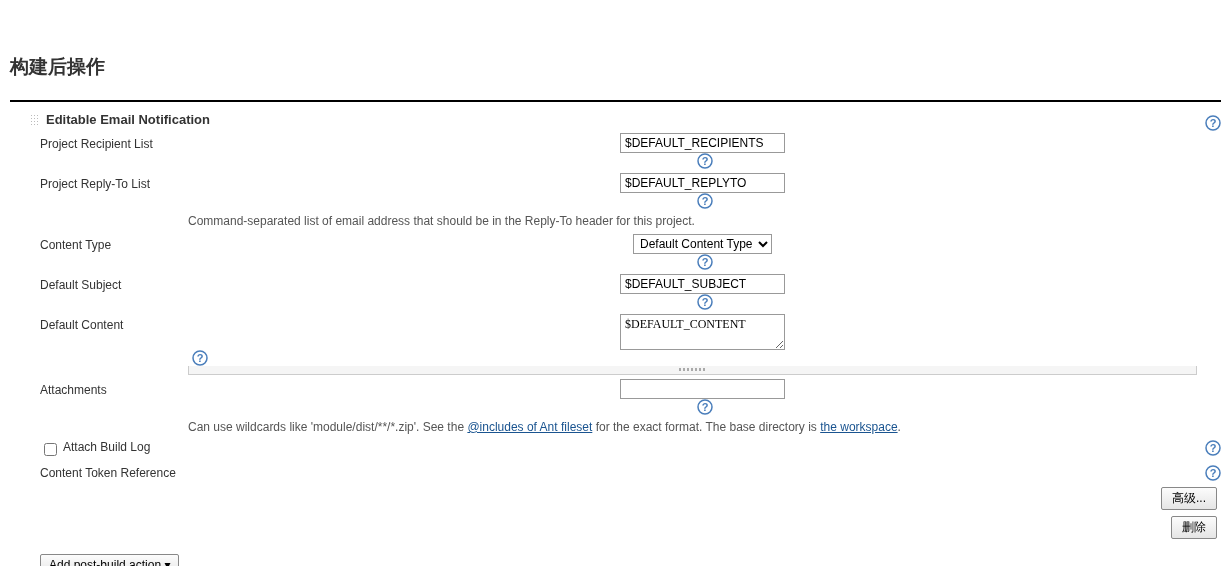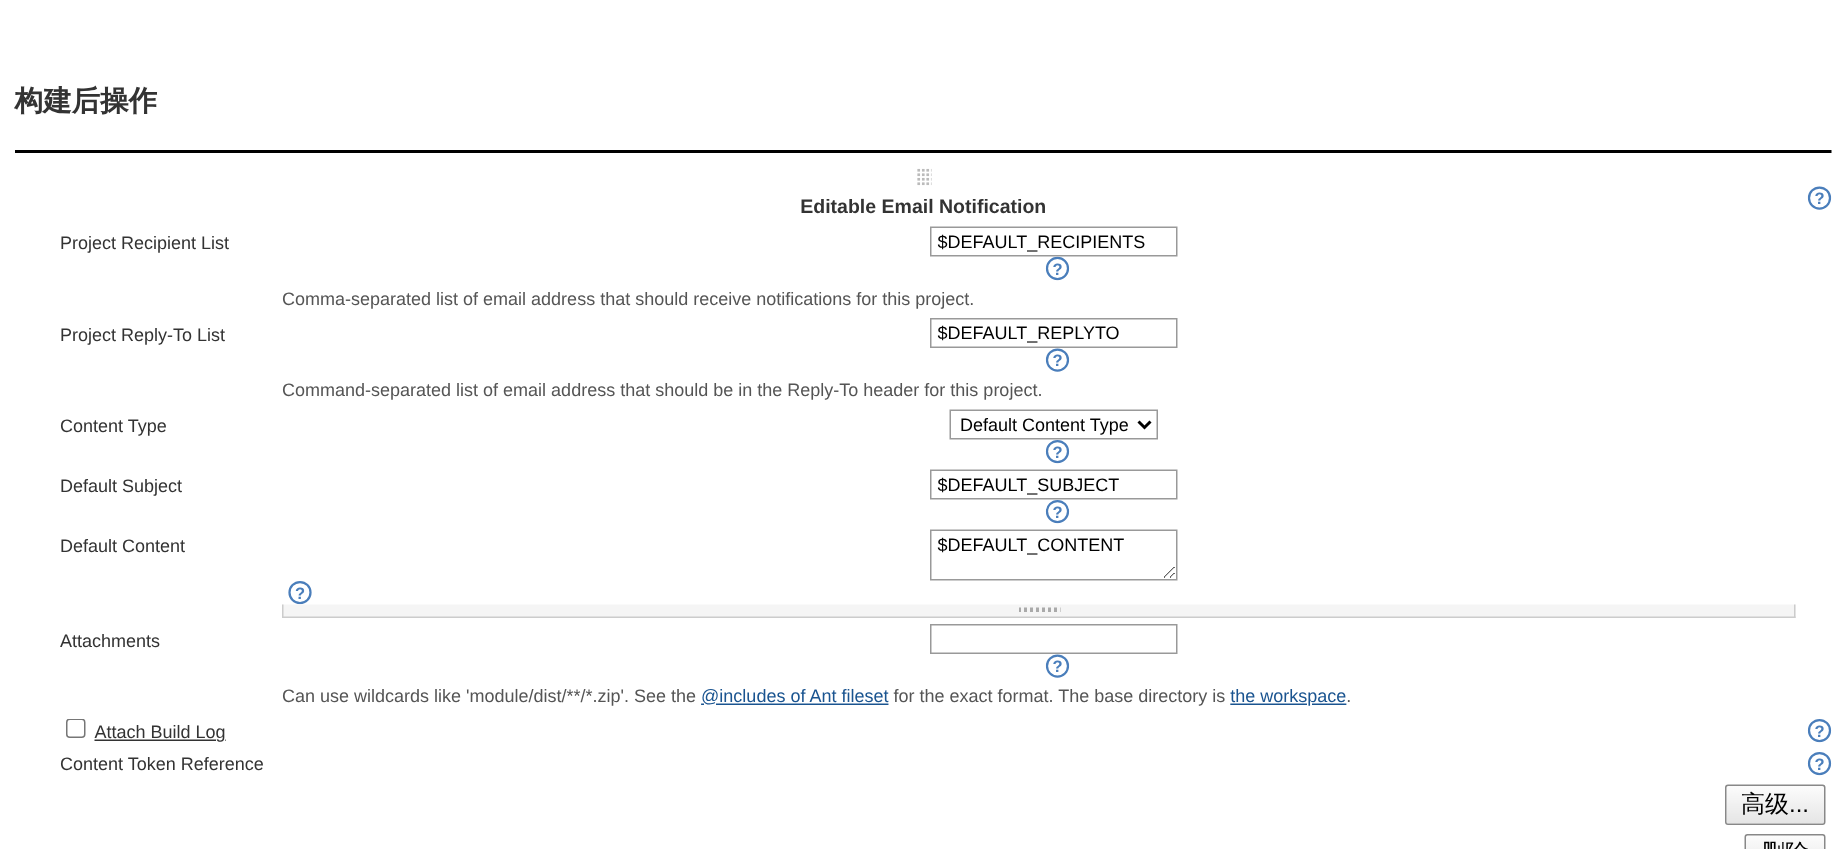--- a/index.html
+++ b/index.html
@@ -22,21 +22,20 @@
     margin-left: 20px;
     margin-bottom: 15px;
   }
   .block-title {
     font-weight: bold;
     font-size: 13px;
     display: flex;
     align-items: center;
     gap: 6px;
     margin-bottom: 6px;
-    flex-direction: column;
   }
   .drag-handle {
     width: 10px;
     height: 12px;
     display: inline-block;
     background-image: radial-gradient(#bbb 1px, transparent 1px);
     background-size: 3px 3px;
     flex-shrink: 0;
   }
   .form-row {
@@ -74,21 +73,21 @@
     background: #fff;
   }
   .field-line select {
     height: 24px;
     padding: 1px 2px;
   }
   .field-line textarea {
     flex: 1;
     border: 1px solid #999;
     padding: 2px 4px;
-    font-family: Liberation Sans, sans-serif;
+    font-family: Liberation Serif, serif;
     font-size: 12px;
     resize: vertical;
     height: 70px;
   }
   .help-icon {
     width: 16px;
     height: 16px;
     margin-left: 4px;
     flex-shrink: 0;
     cursor: pointer;
@@ -98,24 +97,23 @@
     color: #555;
     margin-top: 4px;
     line-height: 1.4;
   }
   .description a {
     color: #1a5490;
     text-decoration: underline;
   }
   .checkbox-row {
     display: flex;
-    align-items: flex-end;
+    align-items: flex-start;
     padding-left: 10px;
     margin-bottom: 6px;
-    text-decoration: underline;
   }
   .checkbox-row input[type=checkbox] {
     margin-right: 6px;
   }
   .checkbox-row .spacer {
     flex: 1;
   }
   .simple-row {
     display: flex;
     align-items: center;
@@ -127,21 +125,21 @@
     display: flex;
     justify-content: flex-end;
     padding-right: 4px;
     margin-bottom: 6px;
   }
   .btn {
     border: 1px solid #888;
     background: linear-gradient(#fcfcfc,#e5e5e5);
     padding: 2px 10px;
     font-family: inherit;
-    font-size: 16px;
+    font-size: 12px;
     cursor: pointer;
     border-radius: 2px;
   }
   .add-action {
     margin: 10px 0 0 6px;
     padding-left: 24px;
   }
   .add-action .btn {
     padding: 3px 8px;
   }
@@ -190,21 +188,20 @@
     <div class="form-field">
       <div class="field-line">
         <input type="text" value="$DEFAULT_RECIPIENTS" style="">
         <span class="help-icon">
           <svg viewBox="0 0 16 16">
               <circle cx="8" cy="8" r="7" fill="none" stroke="#4a7ebb" stroke-width="1.5"></circle>
               <text x="8" y="12" text-anchor="middle" font-size="11" font-weight="bold" fill="#4a7ebb">?</text>
             </svg>
         </span>
       </div>
-      <div class="description">Comma-separated list of email address that should receive notifications for this project.</div>
     </div>
   </div>
 
   <div class="form-row">
     <div class="form-label">Project Reply-To List</div>
     <div class="form-field">
       <div class="field-line">
         <input type="text" value="$DEFAULT_REPLYTO" style="">
         <span class="help-icon">
           <svg viewBox="0 0 16 16">

